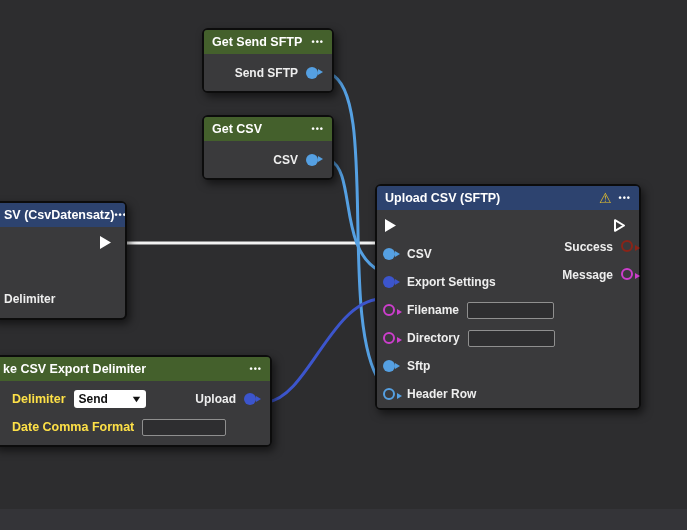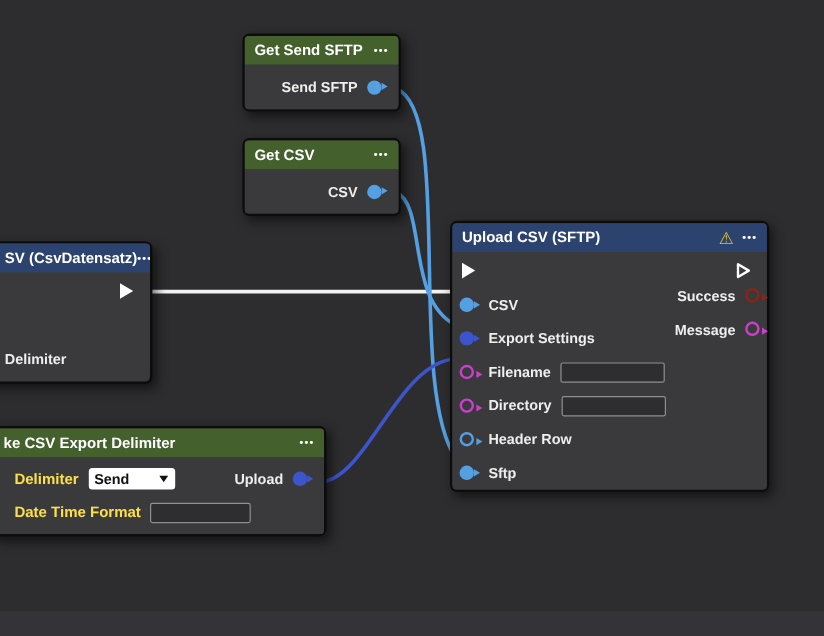--- a/index.html
+++ b/index.html
@@ -184,29 +184,29 @@
 
       <div class="row">
         <span class="pin pin-hollow c-magenta"></span>
         <span class="gap12"></span>
         <span class="plabel">Directory</span>
         <span class="gap8"></span>
         <input class="textbox" value="" style="">
       </div>
 
       <div class="row">
+        <span class="pin pin-filled c-lblue"></span>
+        <span class="gap12"></span>
+        <span class="plabel">Sftp</span>
+      </div>
+
+      <div class="row">
         <span class="pin pin-hollow c-lblue"></span>
         <span class="gap12"></span>
         <span class="plabel">Header Row</span>
-      </div>
-
-      <div class="row">
-        <span class="pin pin-filled c-lblue"></span>
-        <span class="gap12"></span>
-        <span class="plabel">Sftp</span>
       </div>
     </div>
   </div>
 
   <div class="node" style="left:-8px;top:355px;width:280px;height:92px;">
     <div class="node-header hdr-green" style="padding-left:9px;">
       <span>ke CSV Export Delimiter</span>
       <span class="hdr-right">
           <span class="menu-dots">•••</span>
         </span>
@@ -218,19 +218,19 @@
         <span class="selectbox">
           <span>Send</span>
           <span class="chevron">▼</span>
         </span>
         <span class="grow"></span>
         <span class="plabel">Upload</span>
         <span class="gap8"></span>
         <span class="pin pin-filled c-rblue" style="margin-right:8px;"></span>
       </div>
       <div class="row" style="padding-left:18px;">
-        <span class="form-label">Date Time Format</span>
+        <span class="form-label">Date Comma Format</span>
         <span class="gap8"></span>
         <input class="textbox" style="width: 84px;" value="">
       </div>
     </div>
   </div>
 </div>
 
 </body></html>

